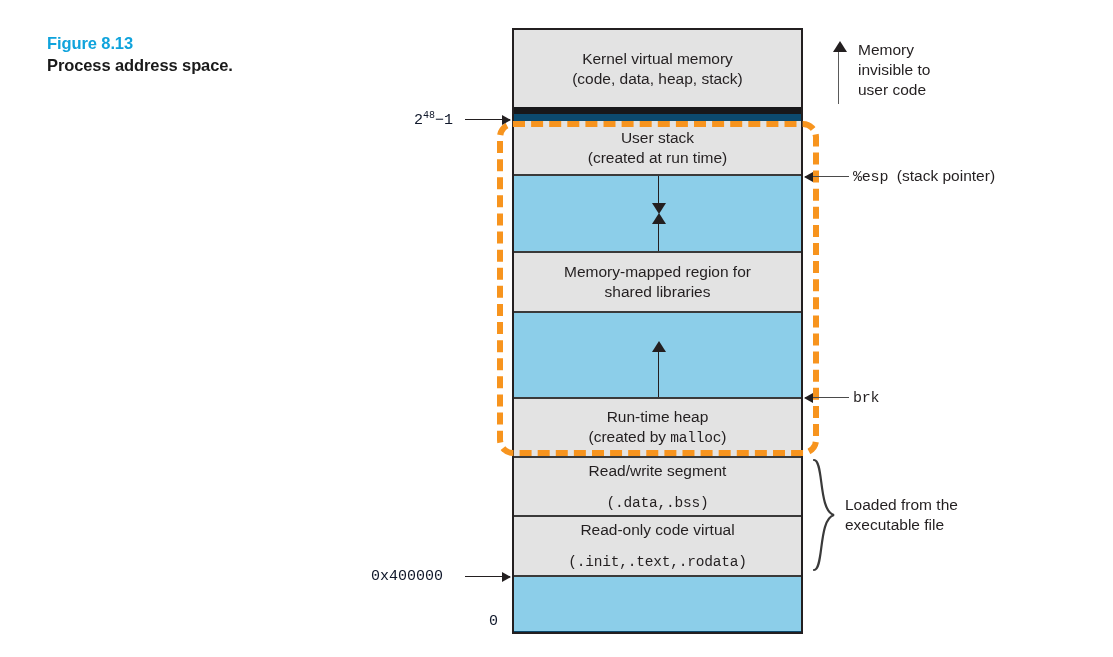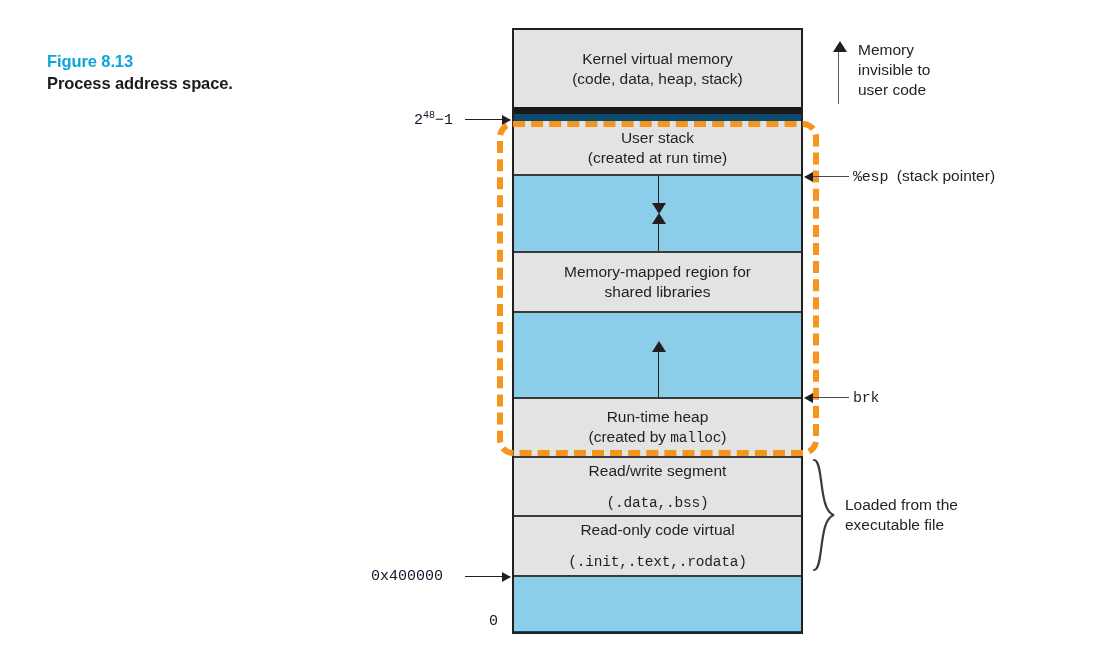--- a/index.html
+++ b/index.html
@@ -12,21 +12,21 @@
     height: 657px;
     position: relative;
     font-family: "Liberation Sans", sans-serif;
     overflow: hidden;
   }
 
   
   #figure-caption {
     position: absolute;
     left: 47px;
-    top: 51px;
+    top: 33px;
     width: 300px;
   }
   #figure-number {
     color: #0fa3dc;
     font-weight: bold;
     font-size: 16.5px;
     line-height: 21px;
     letter-spacing: -0.1px;
     white-space: nowrap;
   }

